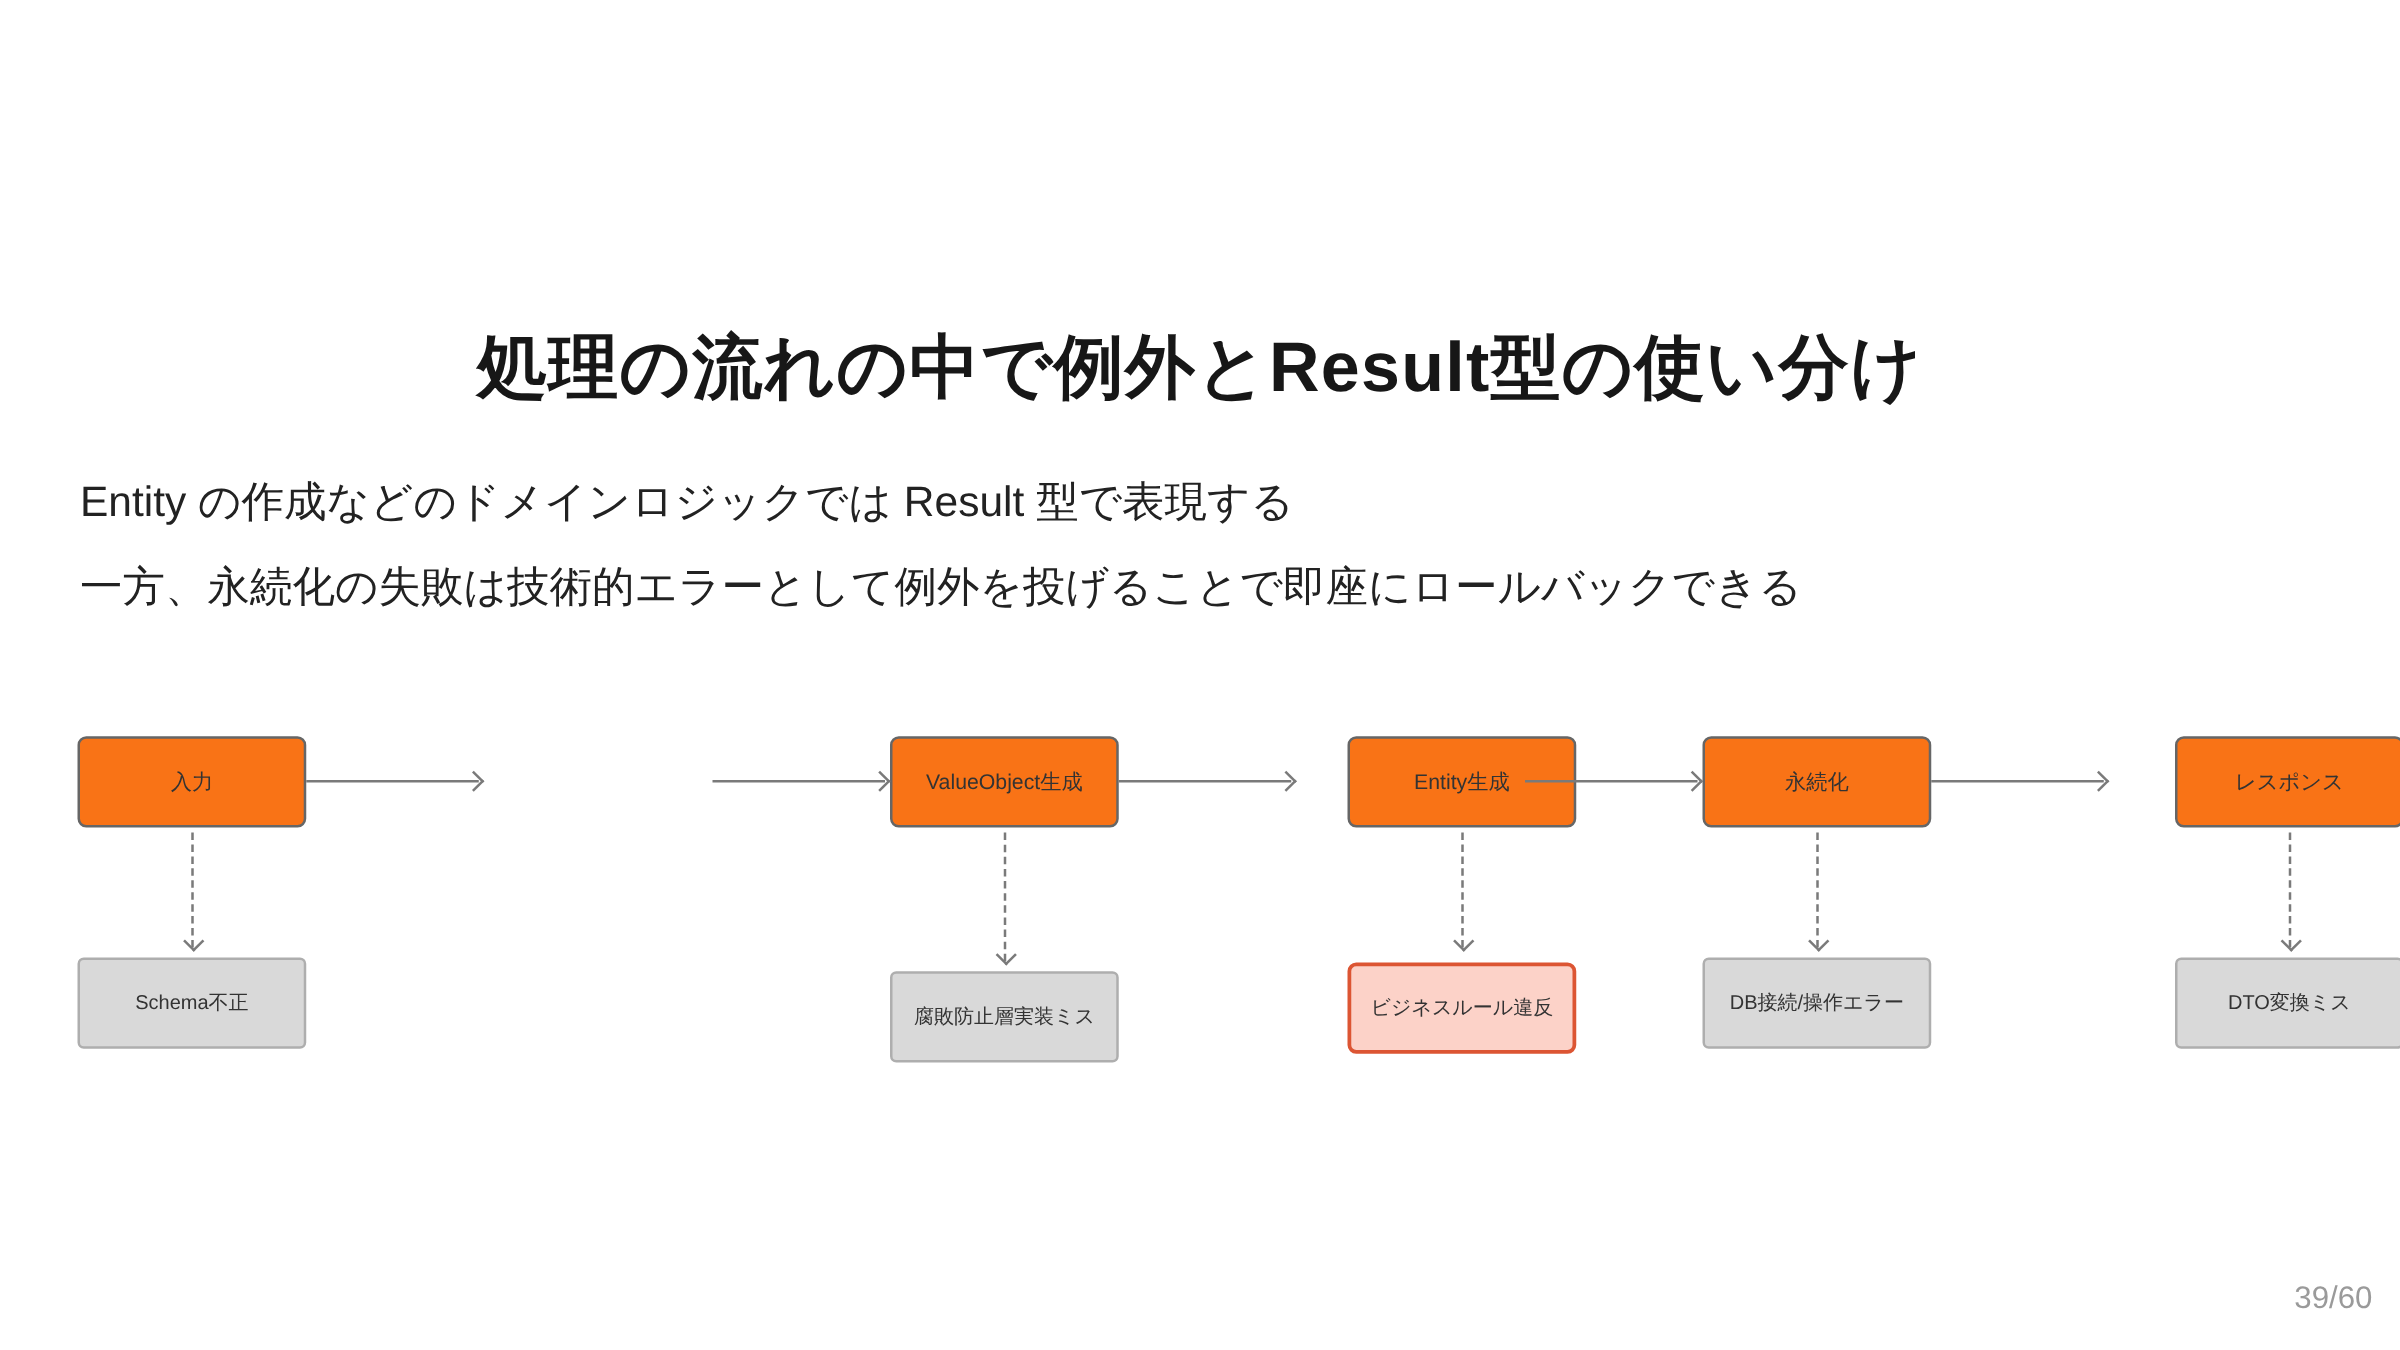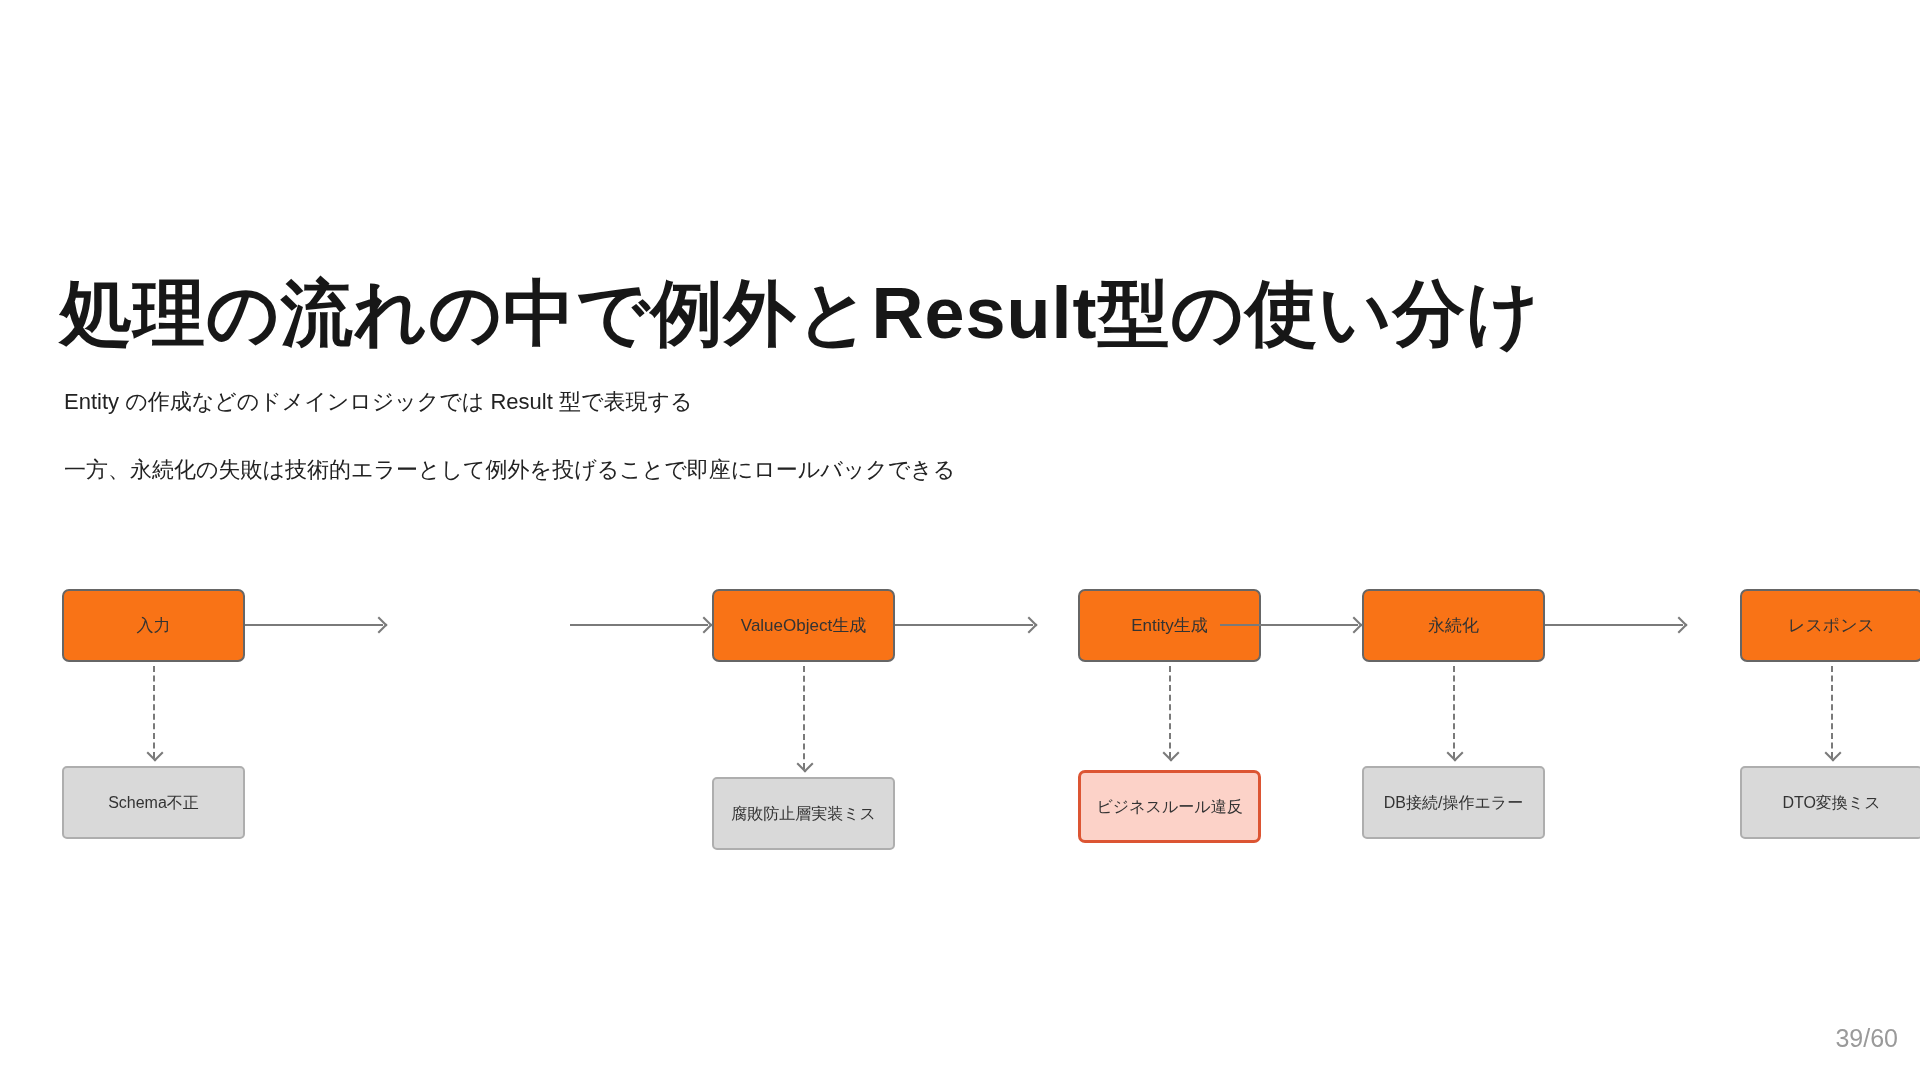--- a/index.html
+++ b/index.html
@@ -3,26 +3,26 @@
 <meta charset="utf-8">
 <style>
   html,body{margin:0;padding:0;background:#fff;}
   .slide{
     position:relative;width:1920px;height:1080px;overflow:hidden;
     background:var(--bg,#ffffff);
     font-family:"Liberation Sans","DejaVu Sans",sans-serif;
   }
   .title{
     position:absolute;left:60px;top:222px;width:1800px;
-    font-size:72px;font-weight:900;letter-spacing:1px;
-    color:var(--title-color,#171717);line-height:1.2;white-space:nowrap;
+    font-size:56px;font-weight:900;letter-spacing:1px;
+    color:var(--title-color,#171717);line-height:1.2;white-space:nowrap;text-align:center;
   }
   .subtitle{
     position:absolute;left:64px;top:368px;width:1800px;
-    font-size:22px;line-height:68px;font-weight:400;
+    font-size:34px;line-height:68px;font-weight:400;
     color:var(--body-color,#222222);
   }
   
   .col{
     position:absolute;top:589px;width:183px;
     display:flex;flex-direction:column;align-items:center;
   }
   .c1{left:62px}.c2{left:387px}.c3{left:712px}.c4{left:1078px}.c5{left:1362px}.c6{left:1740px}
   .step-box{
     box-sizing:border-box;width:100%;height:73px;

